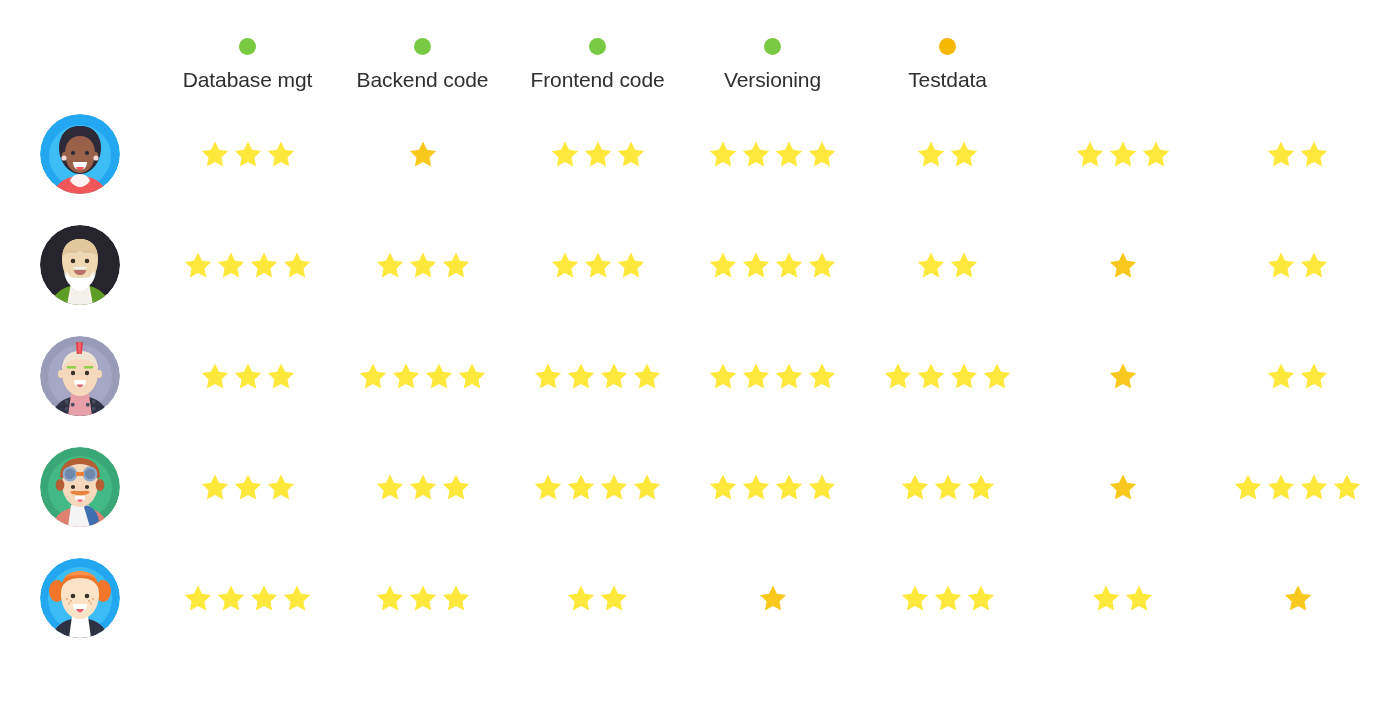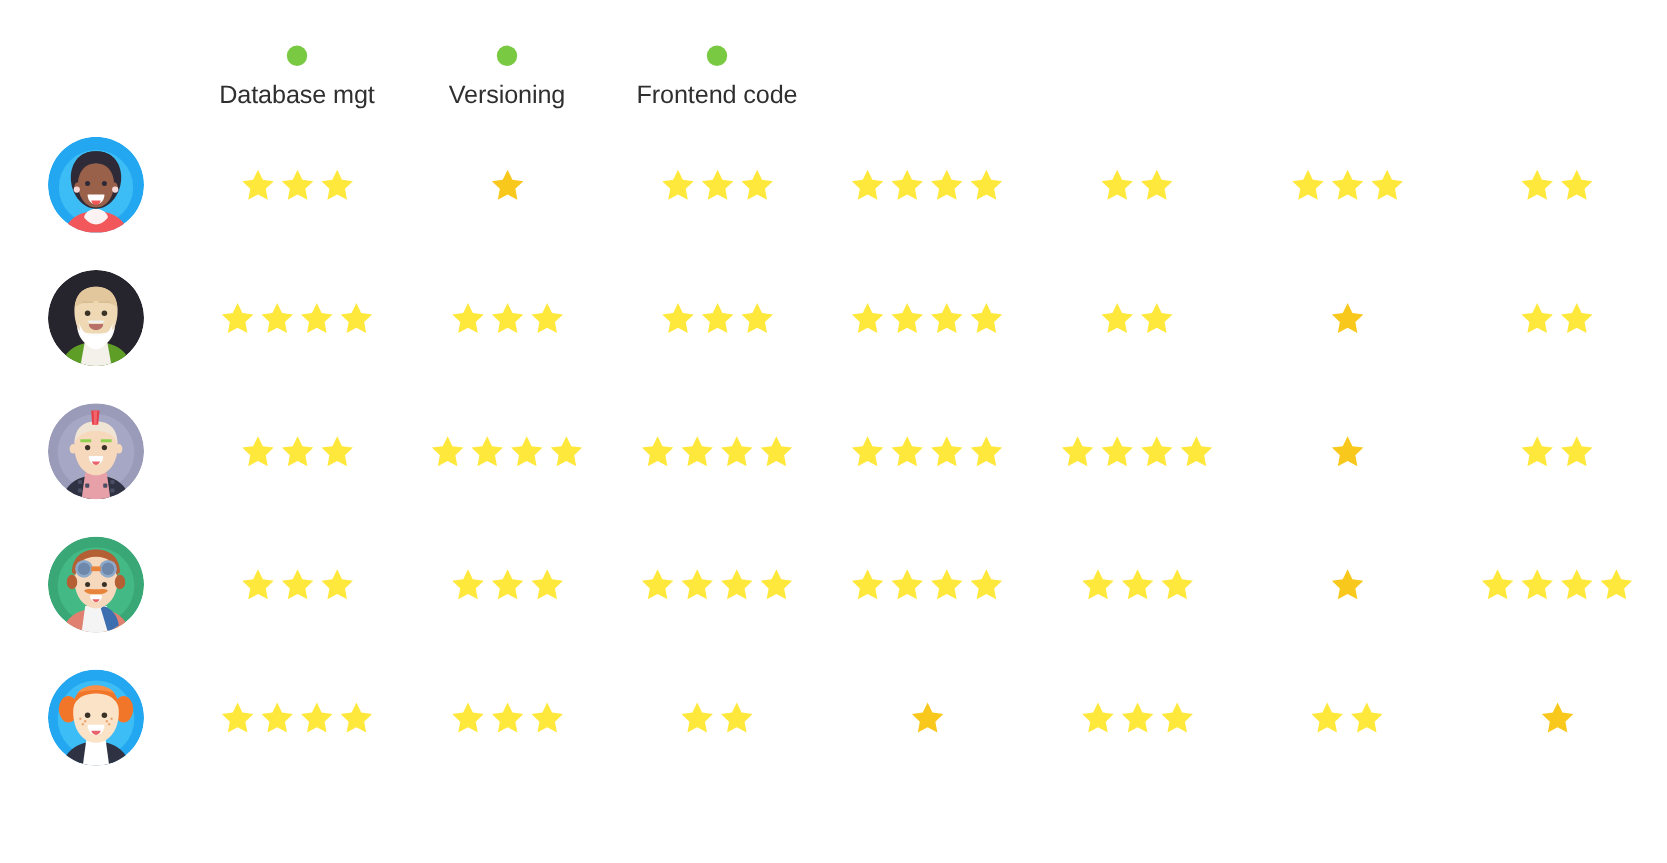--- a/index.html
+++ b/index.html
@@ -106,25 +106,33 @@
 <div class="matrix">
 
   <div class="grid-row header-row">
     <div class="col-avatar"></div>
     <div class="col-skill header-cell">
       <span class="status-dot" style="background: rgb(122, 201, 67);"></span>
       <span class="header-label">Database mgt</span>
     </div>
     <div class="col-skill header-cell">
       <span class="status-dot" style="background: rgb(122, 201, 67);"></span>
-      <span class="header-label">Versioning</span>
+      <span class="header-label">Backend code</span>
     </div>
     <div class="col-skill header-cell">
       <span class="status-dot" style="background: rgb(122, 201, 67);"></span>
       <span class="header-label">Frontend code</span>
+    </div>
+    <div class="col-skill header-cell">
+      <span class="status-dot" style="background: rgb(122, 201, 67);"></span>
+      <span class="header-label">Versioning</span>
+    </div>
+    <div class="col-skill header-cell">
+      <span class="status-dot" style="background: rgb(245, 184, 0);"></span>
+      <span class="header-label">Testdata</span>
     </div>
   </div>
 
   <div id="matrix-body">
       <div class="grid-row body-row">
         <div class="col-avatar">
           <div class="avatar">
             <svg viewBox="0 0 80 80" width="80" height="80">
               <circle cx="40" cy="40" r="40" fill="#22a7f0"></circle>
               <circle cx="40" cy="42" r="31" fill="#3dbdf5"></circle>

